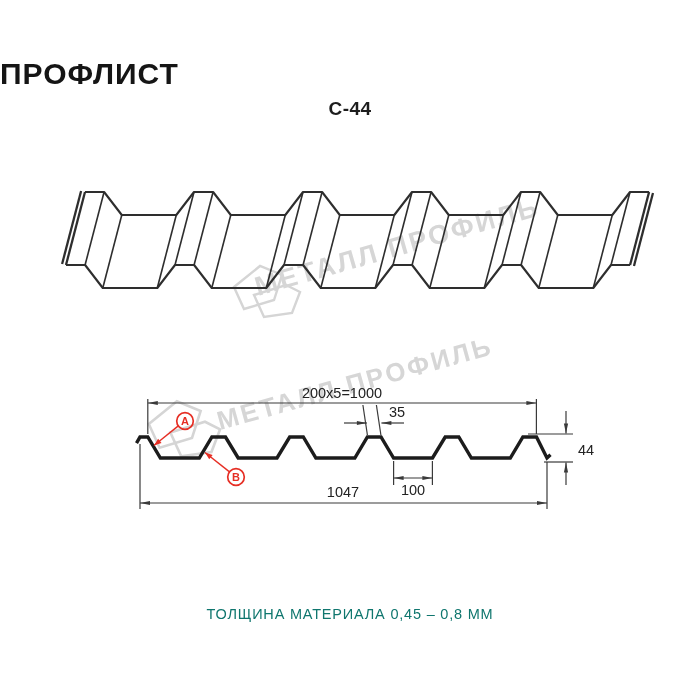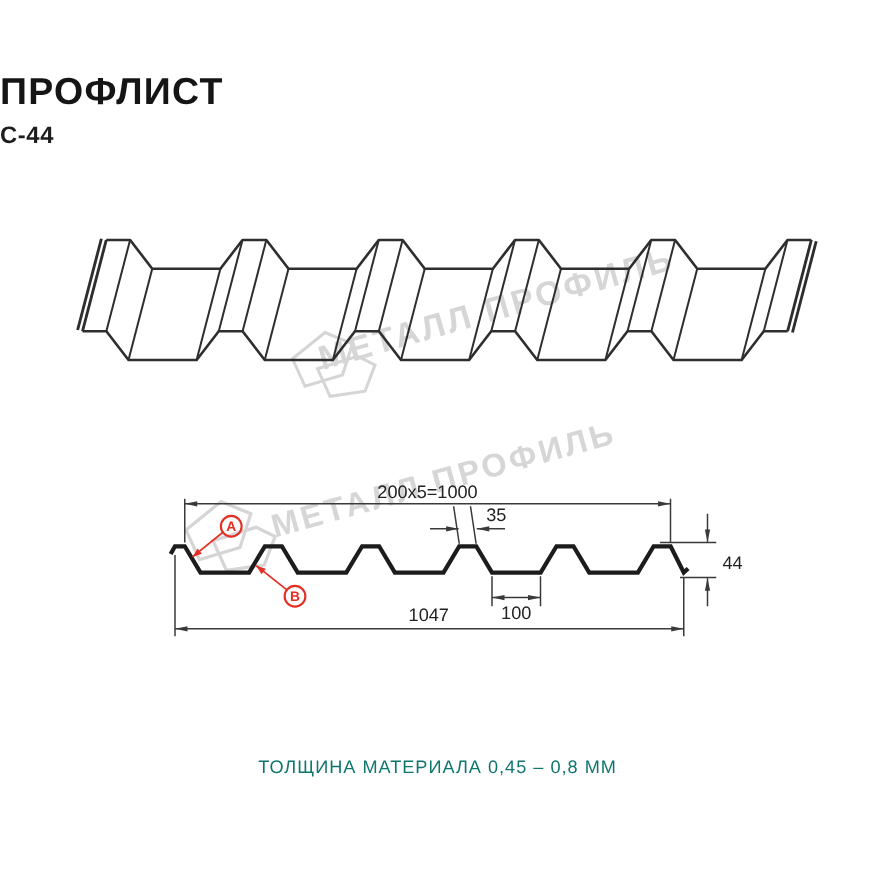--- a/index.html
+++ b/index.html
@@ -1,20 +1,20 @@
 <!DOCTYPE html>
 <html><head>
 <meta charset="utf-8">
 <style>
   html,body{margin:0;padding:0;background:#fff;}
   #canvas{position:relative;width:700px;height:700px;background:#ffffff;overflow:hidden;
           font-family:"Liberation Sans","DejaVu Sans",sans-serif;}
   .title{position:absolute;left:0;top:57px;width:700px;text-align:left;
          font-size:30px;font-weight:bold;letter-spacing:1px;color:#151515;}
-  .subtitle{position:absolute;left:0;top:98px;width:700px;
+  .subtitle{position:absolute;left:0;top:98px;width:700px;text-align:center;
          font-size:19px;font-weight:bold;color:#1d1d1d;letter-spacing:0.5px;}
   .footer{position:absolute;left:0;top:606px;width:700px;text-align:center;
          font-size:14.5px;font-weight:normal;letter-spacing:0.8px;color:#0f766e;}
   svg{position:absolute;left:0;top:0;}
   .dimtxt{font-family:"Liberation Sans","DejaVu Sans",sans-serif;font-size:14.5px;fill:#222;}
   .redtxt{font-family:"Liberation Sans","DejaVu Sans",sans-serif;font-size:11px;font-weight:bold;}
   .wmtxt{font-family:"Liberation Sans","DejaVu Sans",sans-serif;font-weight:bold;letter-spacing:2.5px;}
 </style>
 </head>
 <body>

